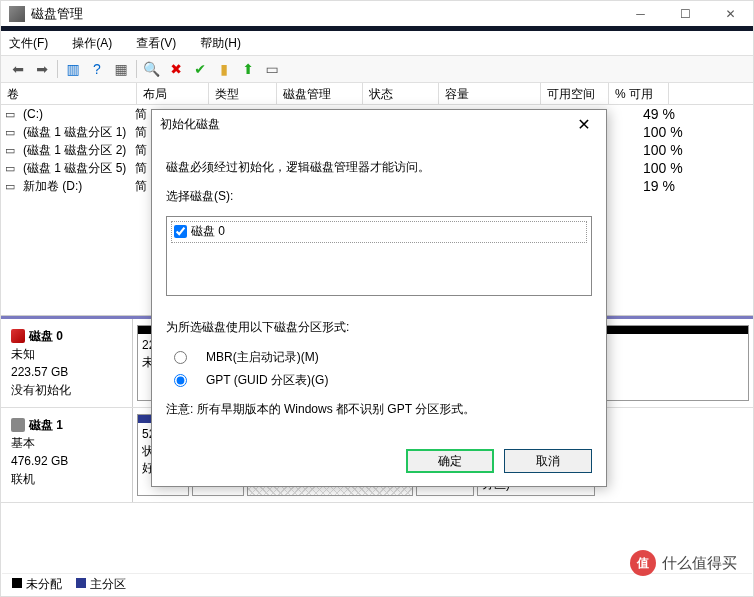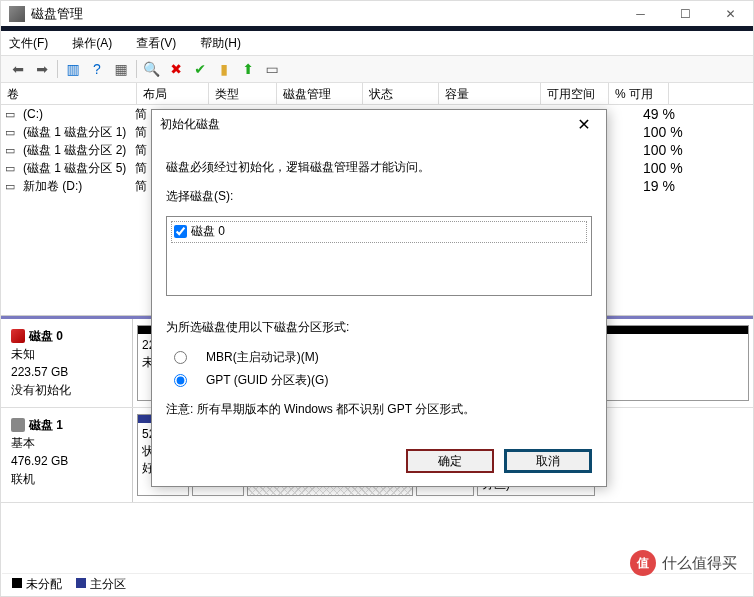--- a/index.html
+++ b/index.html
@@ -48,22 +48,22 @@
     .dialog { position: absolute; left: 150px; top: 108px; width: 456px; height: 378px; background: #fff; border: 1px solid #888; box-shadow: 2px 2px 12px rgba(0,0,0,0.25); }
     .dlg-title { height: 28px; display: flex; align-items: center; padding: 0 8px; font-size: 12px; }
     .dlg-close { margin-left: auto; font-size: 16px; width: 28px; text-align: center; }
     .dlg-body { padding: 10px 14px; font-size: 12px; line-height: 1.6; }
     .dlg-body p { margin: 10px 0; }
     .disk-list { border: 1px solid #888; height: 80px; padding: 4px; margin-top: 2px; }
     .disk-list label { display: flex; align-items: center; gap: 4px; border: 1px dotted #999; padding: 0 2px; }
     .radio-group { margin: 6px 0 10px 8px; }
     .radio-group label { display: flex; align-items: center; gap: 19px; margin: 4px 0; }
     .dlg-btns { display: flex; justify-content: flex-end; gap: 10px; padding: 10px 14px; }
-    .dlg-btns button { width: 88px; height: 24px; border: 3px solid #0c4a6e; background: #f0f0f0; }
-    .dlg-btns button.primary { border: 2px solid #7f1d1d; }
+    .dlg-btns button { width: 88px; height: 24px; border: 1px solid #0c4a6e; background: #f0f0f0; }
+    .dlg-btns button.primary { border: 2px solid #22c55e; }
     
     .watermark { position: absolute; right: 16px; bottom: 20px; display: flex; align-items: center; gap: 6px; opacity: 0.9; }
     .watermark .circ { width: 26px; height: 26px; border-radius: 50%; background: #d33; color: #fff; display: flex; align-items: center; justify-content: center; font-weight: bold; }
     .watermark .txt { font-size: 15px; color: #333; font-weight: 500; }
   </style>
 </head>
 <body>
 
 <div class="titlebar">
   <div class="icon"></div>

